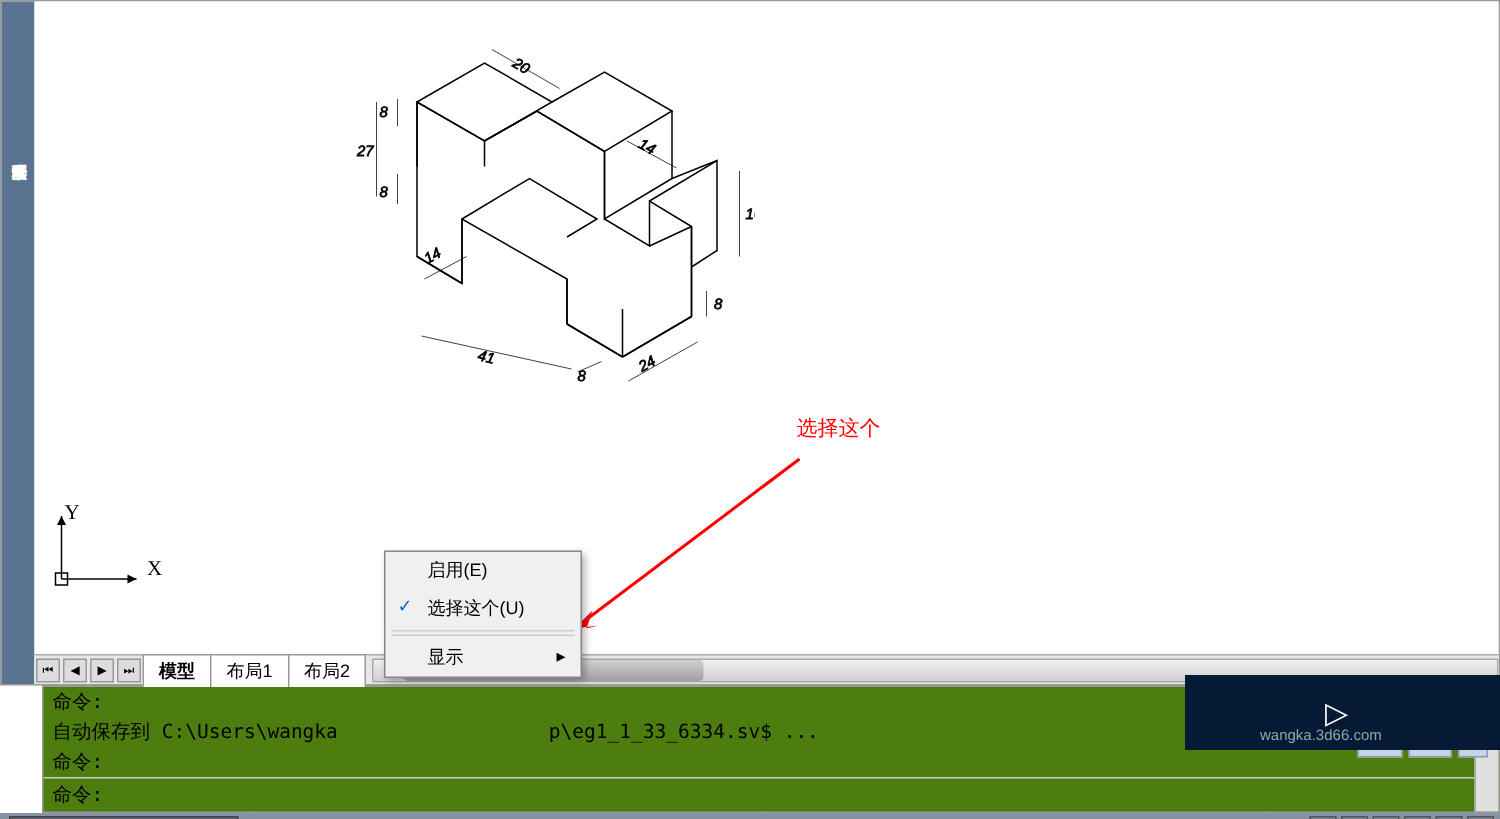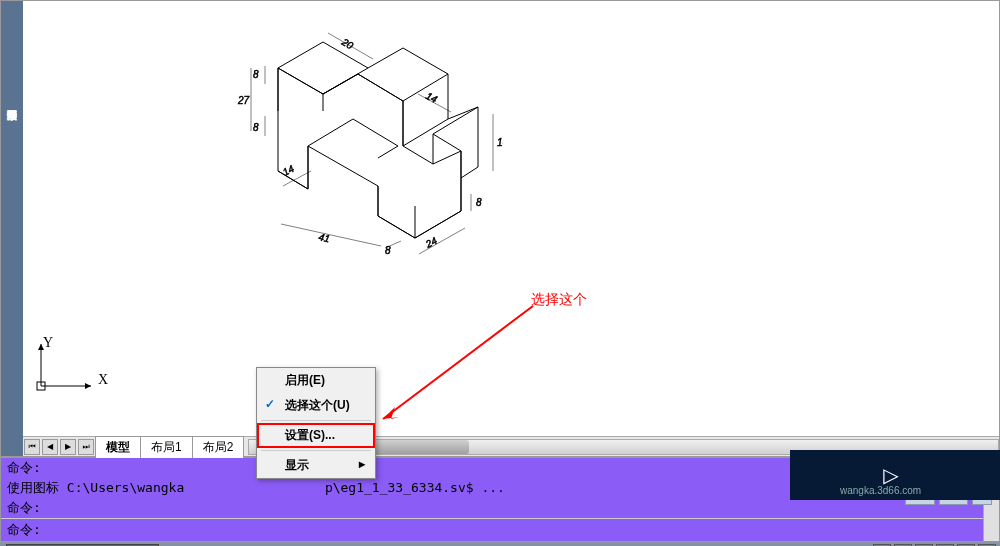--- a/index.html
+++ b/index.html
@@ -56,21 +56,21 @@
     }
     .axis-label-x {
       position: absolute;
       bottom: 68px;
       left: 75px;
       font-size: 14px;
       font-family: serif;
     }
     .annotation-text {
       position: absolute;
-      top: 290px;
+      top: 276px;
       left: 508px;
       color: #ff0000;
       font-size: 14px;
     }
     .annotation-arrow {
       position: absolute;
       top: 300px;
       left: 350px;
       pointer-events: none;
     }
@@ -120,26 +120,25 @@
       left: 20px;
       width: 200px;
       height: 100%;
       background: linear-gradient(to bottom, #d0d0d0, #a0a0a0);
       border-radius: 3px;
     }
     .context-menu {
       position: absolute;
       top: 367px;
       left: 256px;
-      width: 120px;
+      width: 132px;
       background: #f0f0f0;
       border: 1px solid #888;
       box-shadow: 2px 2px 5px rgba(0,0,0,0.3);
       z-index: 100;
-      font-weight: bold;
     }
     .menu-item {
       padding: 4px 10px 4px 28px;
       font-size: 12px;
       position: relative;
     }
     .menu-item.highlighted {
       border: 2px solid #ff0000;
       padding: 2px 8px 2px 26px;
     }
@@ -147,24 +146,25 @@
       position: absolute;
       left: 8px;
       color: #0066cc;
     }
     .menu-divider {
       height: 1px;
       background: #ccc;
       margin: 2px 4px;
     }
     .command-area {
-      background: #8b5cf6;
+      background: #4d7c0f;
       border: 1px solid #999;
       font-family: "SimSun", monospace;
       font-size: 13px;
+      margin-left: 28px;
     }
     .command-line {
       padding: 1px 6px;
       white-space: nowrap;
     }
     .command-input-row {
       display: flex;
       border-top: 1px solid #ccc;
     }
     .command-input {
@@ -358,35 +358,32 @@
 
 <div class="context-menu">
   <div class="menu-item">
     <span>启用(E)</span>
   </div>
   <div class="menu-item">
     <span class="menu-check">✓</span>
     <span>选择这个(U)</span>
   </div>
   <div class="menu-divider"></div>
-  <div class="menu-item highlighted">
-    <span>设置(S)...</span>
-  </div>
   <div class="menu-divider"></div>
   <div class="menu-item">
     <span>显示</span>
     <span style="float:right">▸</span>
   </div>
 </div>
 
 <div class="command-area" style="display:flex;">
   <div style="flex:1;">
     <div class="command-line">命令:</div>
     <div class="command-line">
-      <span>使用图标  C:\Users\wangka</span>
+      <span>自动保存到  C:\Users\wangka</span>
       <span style="display:inline-block;width:125px;"></span>
       <span>p\eg1_1_33_6334.sv$ ...</span>
     </div>
     <div class="command-line">命令:</div>
     <div class="command-input-row">
       <div class="command-input">命令:</div>
     </div>
   </div>
   <div class="cmd-scrollbar"></div>
 </div>

